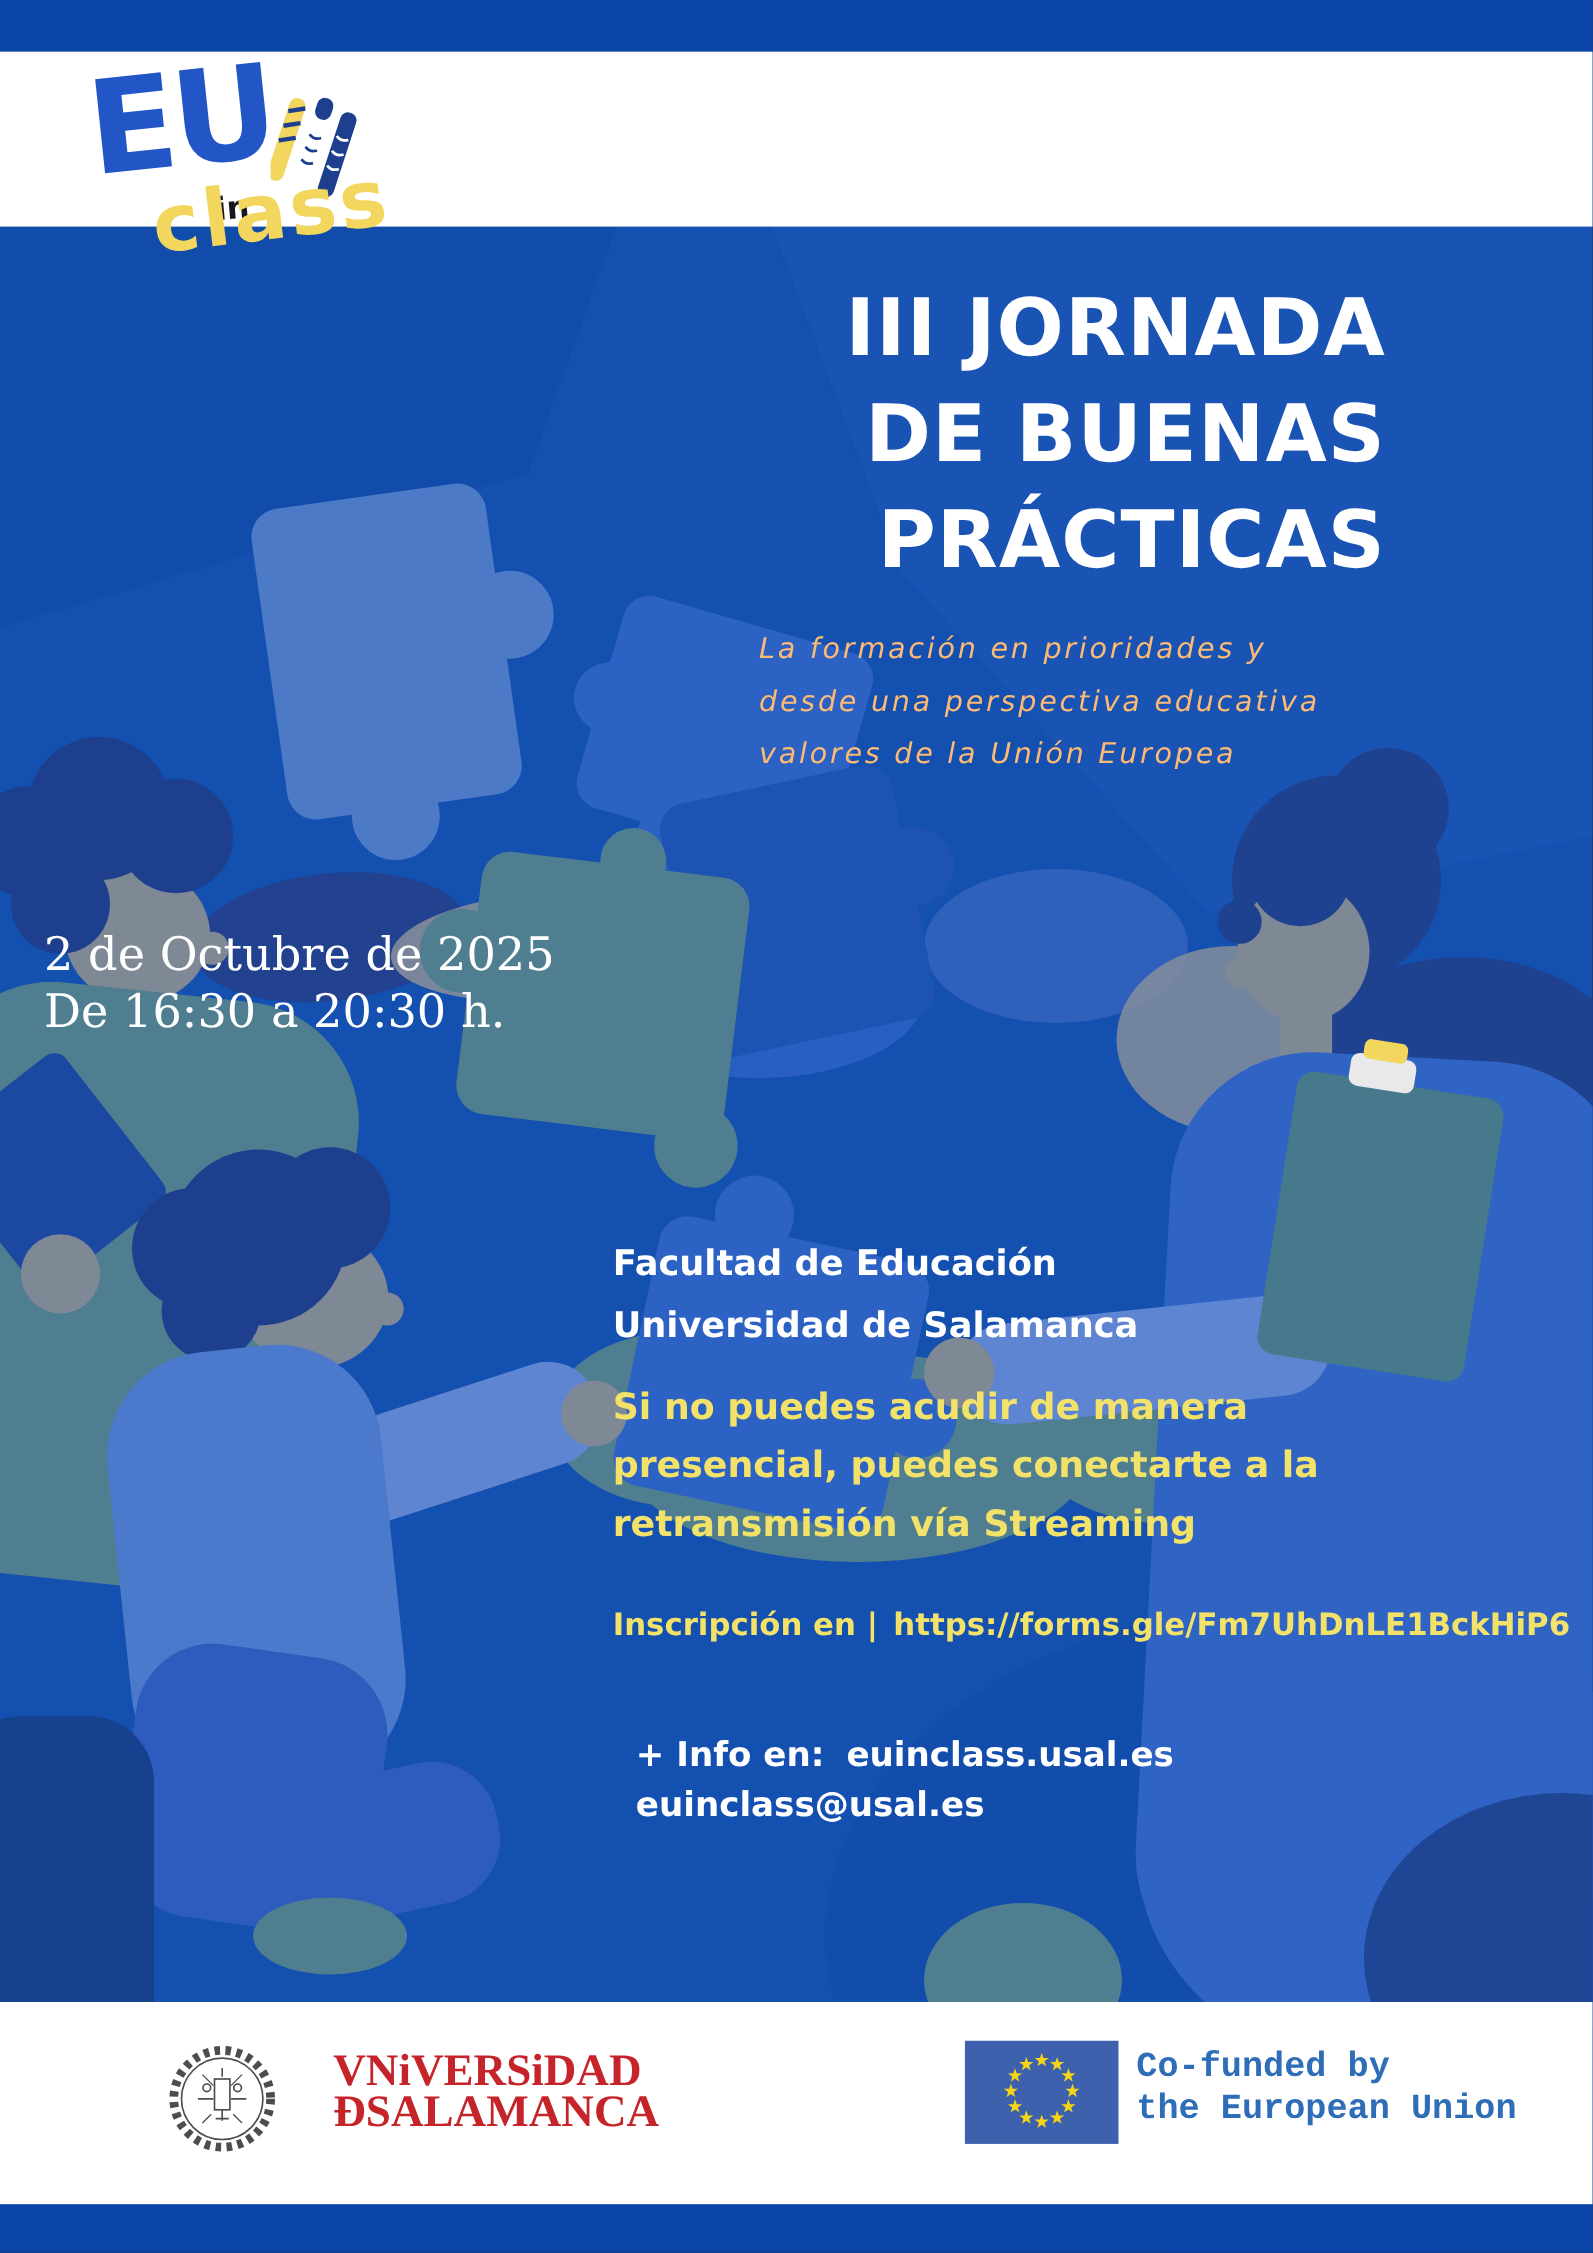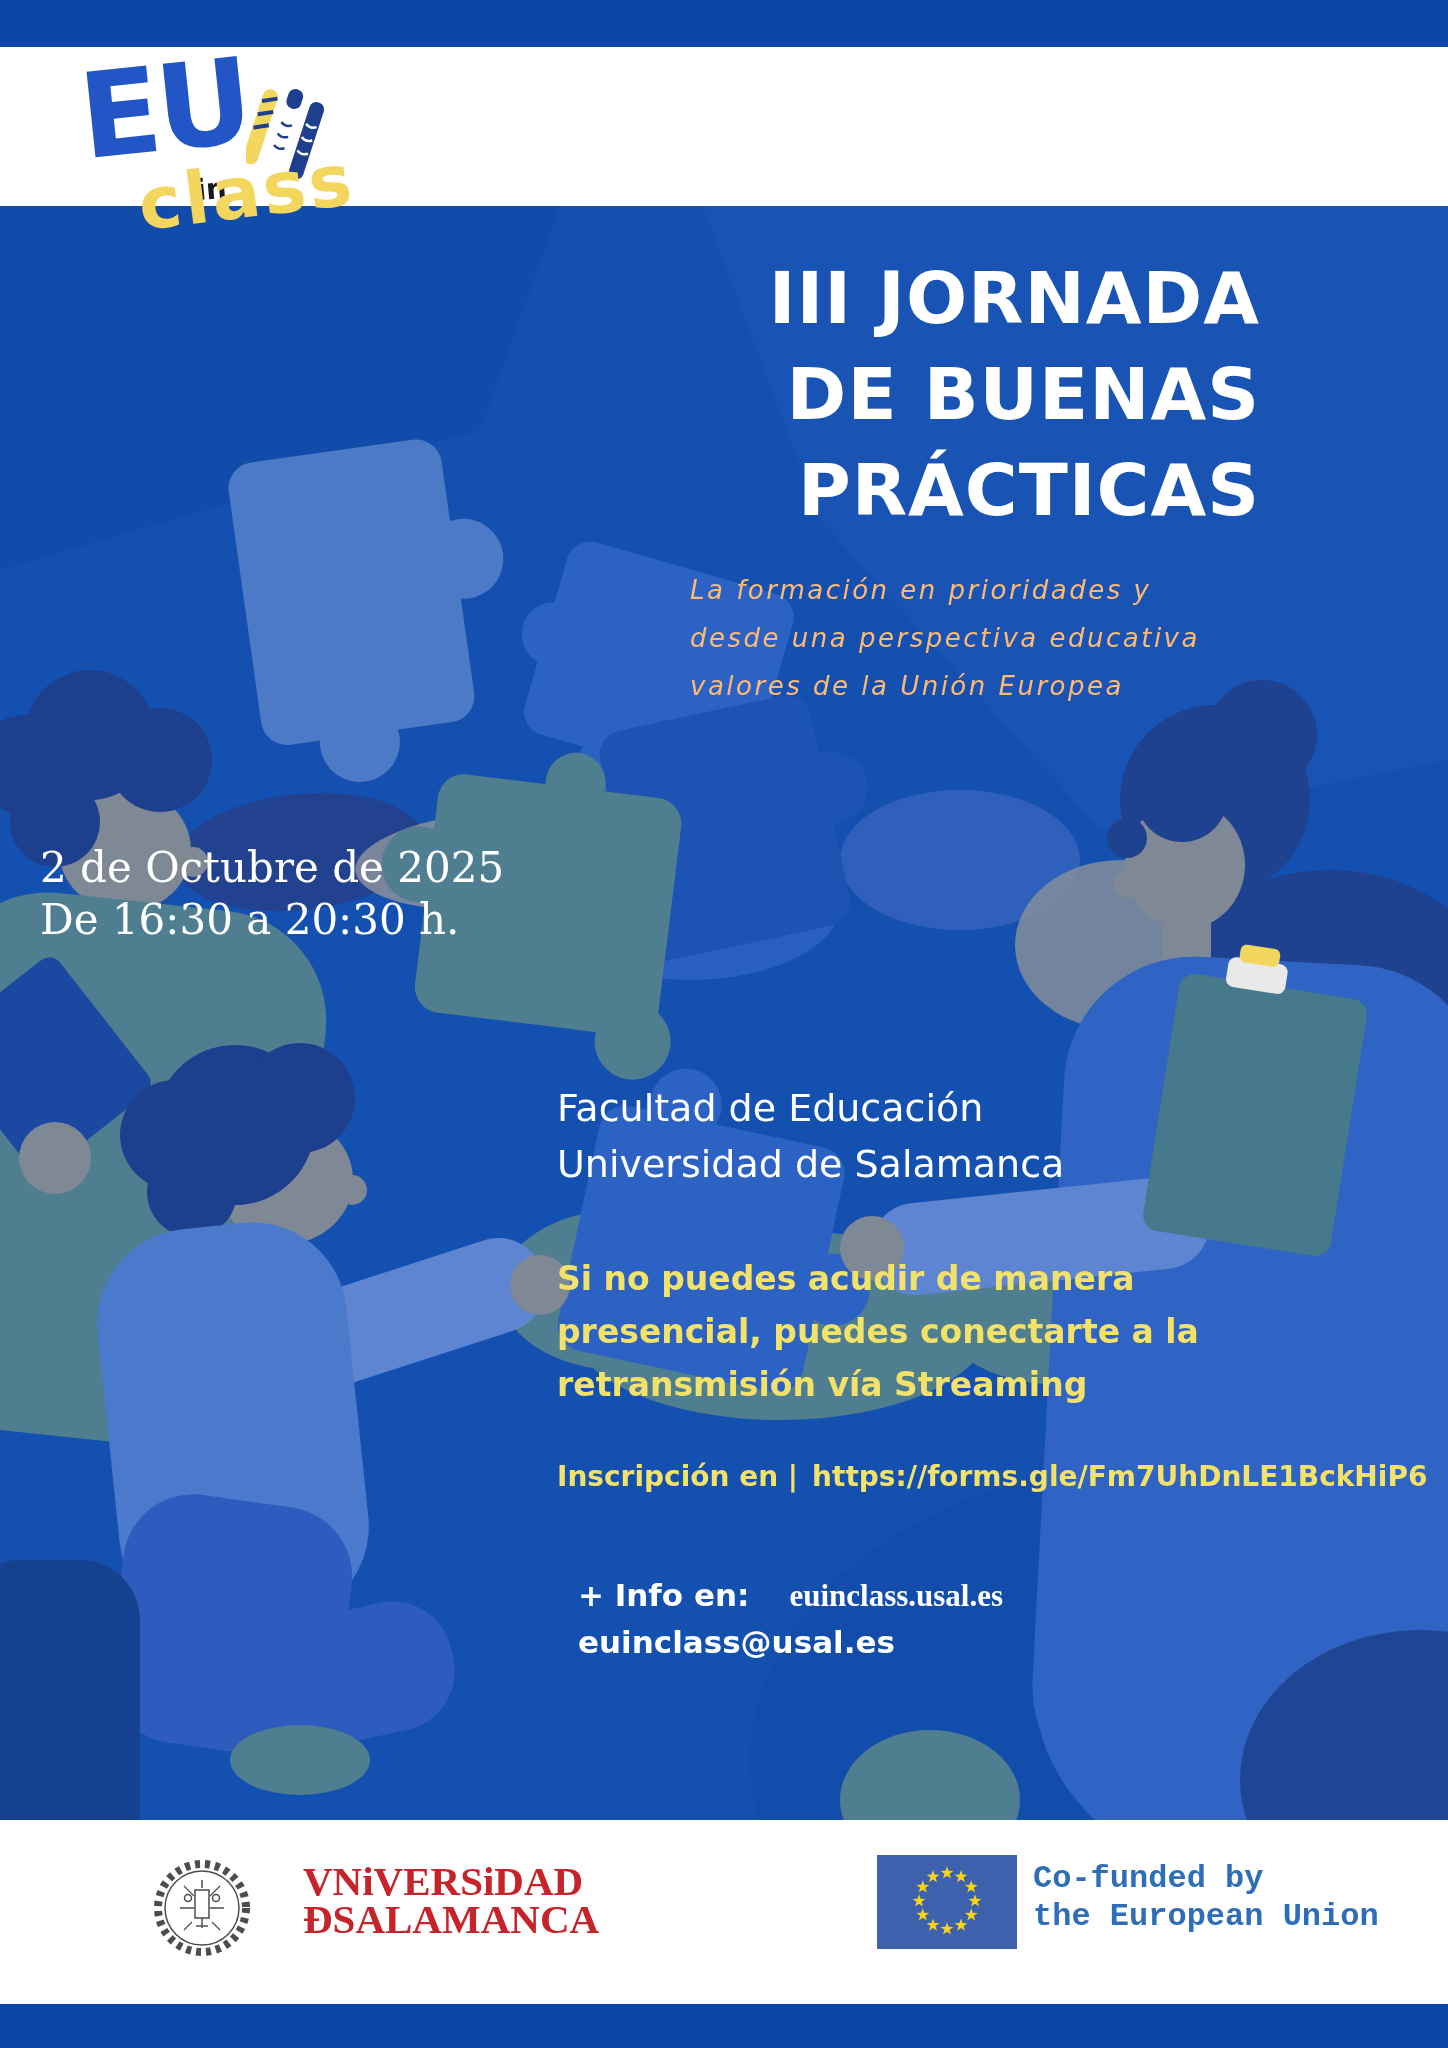--- a/index.html
+++ b/index.html
@@ -21,30 +21,30 @@
   .logo-class{left:138px;top:150px;font-size:72px;font-weight:bold;color:#f2d65e;
               transform:rotate(-7deg);letter-spacing:3px;}
   .logo-crayons{left:246px;top:82px;}
 
   .title{left:690px;top:250px;width:570px;text-align:right;color:#ffffff;
          font-weight:bold;font-size:72px;line-height:96px;letter-spacing:1px;}
   .subtitle{left:690px;top:566px;width:600px;color:#fdba74;font-style:italic;
             font-size:26px;line-height:48px;letter-spacing:2.5px;font-weight:500;}
   .datetime{left:40px;top:842px;color:#ffffff;font-family:"DejaVu Serif",serif;
             font-size:42px;line-height:52px;}
-  .venue{left:557px;top:1080px;color:#ffffff;font-weight:normal;font-size:38px;
+  .venue{left:557px;top:1120px;color:#ffffff;font-weight:bold;font-size:32px;
          line-height:56px;}
   .streaming{left:557px;top:1252px;color:#f3e26a;font-weight:bold;font-size:33px;
              line-height:53px;}
   .inscription{left:557px;top:1460px;color:#f3e26a;font-weight:bold;font-size:28px;}
   .inscription .url{margin-left:14px;}
   .inscription a{color:inherit;text-decoration:none;}
   .info{left:578px;top:1572px;color:#ffffff;font-weight:bold;font-size:31px;
         line-height:46px;}
-  .info .web{margin-left:40px;font-family:Liberation Serif, serif;}
+  .info .web{margin-left:20px;}
   .info .email-line{}
   .info a{color:inherit;text-decoration:none;}
 
   .usal-seal{left:150px;top:1856px;}
   .usal-name{left:303px;top:1862px;color:#c5242a;font-family:"Liberation Serif",serif;
              font-weight:bold;font-size:41px;line-height:38px;letter-spacing:0px;}
   .eu-flag{left:877px;top:1855px;}
   .cofunded{left:1033px;top:1860px;color:#2e6db7;font-family:Liberation Mono, monospace;
             font-weight:bold;font-size:32px;line-height:38px;}
 </style>

